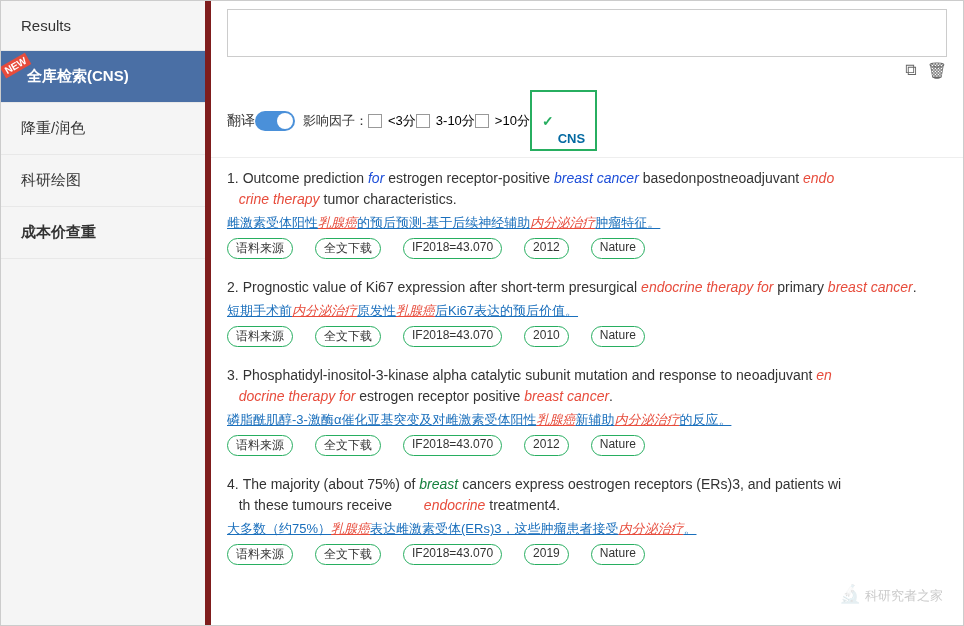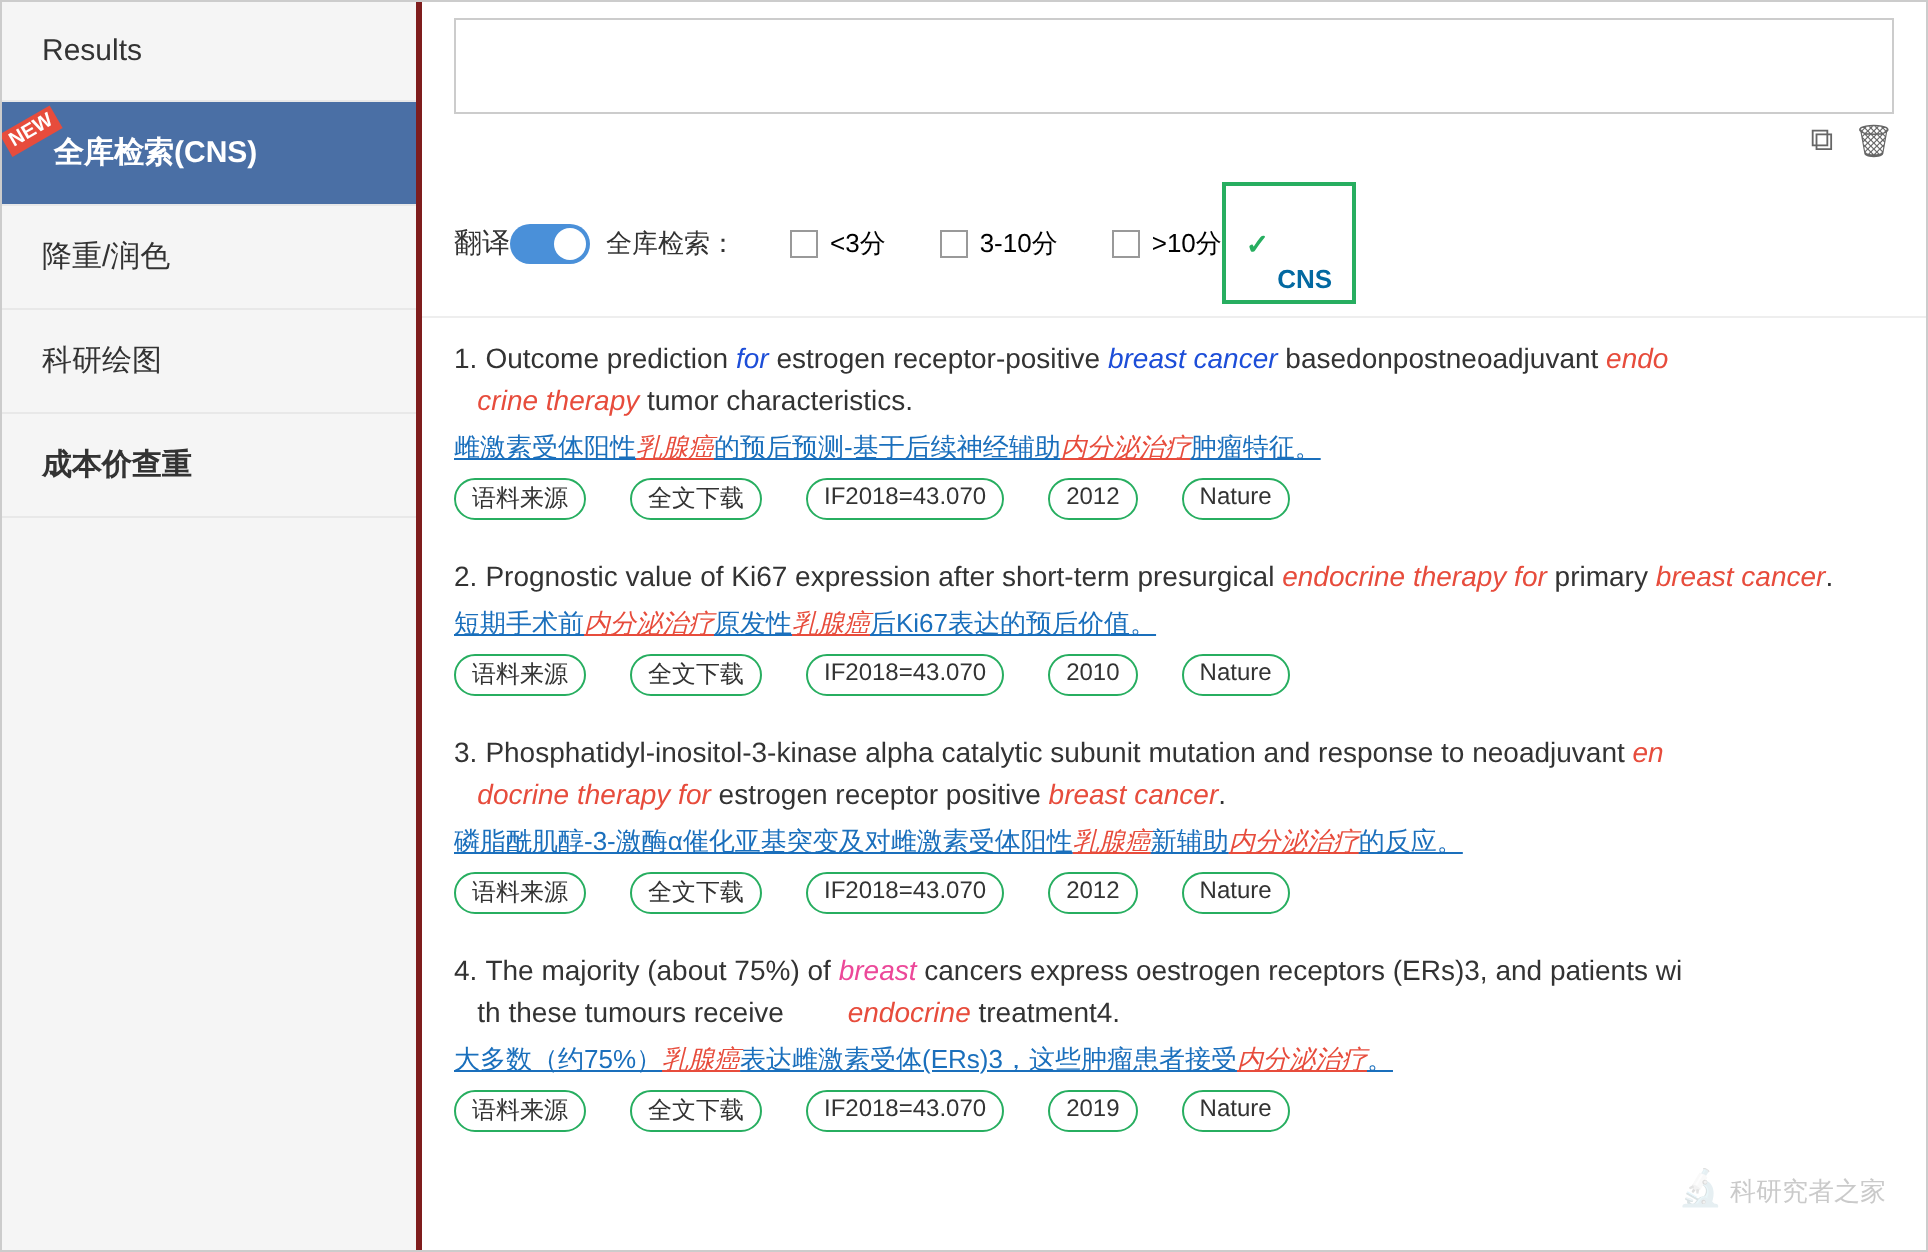--- a/index.html
+++ b/index.html
@@ -1,36 +1,36 @@
 <!DOCTYPE html>
 <html><head>
   <meta charset="utf-8">
   <style>
     * { box-sizing: border-box; margin: 0; padding: 0; }
     body { font-family: 'Microsoft YaHei', Arial, sans-serif; font-size: 14px; background: #f0f0f0; display: flex; justify-content: center; align-items: center; min-height: 100vh; }
     .app-container { width: 964px; height: 626px; background: #fff; display: flex; border: 1px solid #ccc; box-shadow: 2px 2px 8px rgba(0,0,0,0.2); overflow: hidden; position: relative; }
     
     
-    .sidebar { width: 210px; background: #f5f5f5; border-right: 3px solid #7f1d1d; flex-shrink: 0; }
+    .sidebar { width: 210px; background: #f5f5f5; border-right: 6px solid #7f1d1d; flex-shrink: 0; }
     .sidebar-item { padding: 16px 20px; cursor: pointer; color: #333; font-size: 15px; border-bottom: 1px solid #e8e8e8; }
     .sidebar-item-new { position: relative; }
     .new-badge { position: absolute; top: 8px; left: 0; background: #e74c3c; color: #fff; font-size: 10px; font-weight: bold; padding: 1px 3px; transform: rotate(-30deg); }
     .sidebar-item.special { background: #4a6fa5; color: #fff; font-weight: bold; }
     
     
     .main-content { flex: 1; display: flex; flex-direction: column; overflow: hidden; background: #fff; }
     
     .filter-bar { padding: 6px 16px 6px 16px; display: flex; align-items: center; gap: 0; background: #fff; border-bottom: 1px solid #eee; flex-wrap: wrap; }
     
     
     .toggle-switch { display: inline-flex; align-items: center; }
     .toggle-track { width: 40px; height: 20px; background: #4a90d9; border-radius: 10px; position: relative; cursor: pointer; }
     .toggle-thumb { width: 16px; height: 16px; background: white; border-radius: 50%; position: absolute; top: 2px; right: 2px; transition: 0.2s; }
     
-    .filter-group { display: flex; align-items: center; gap: 6px; margin-left: 27px; }
+    .filter-group { display: flex; align-items: center; gap: 6px; }
     .filter-checkbox { width: 14px; height: 14px; border: 1px solid #aaa; display: inline-block; }
     
     .cns-btn { border: 2px solid #27ae60; background: #fff; padding: 3px 10px; display: flex; align-items: center; gap: 4px; cursor: pointer; }
     .cns-checkmark { color: #27ae60; font-weight: bold; }
     .cns-label { color: #0369a1; font-weight: bold; font-size: 13px; margin-top: 36px; }
     
     
     .results-area { flex: 1; overflow-y: auto; padding: 10px 16px; }
     
     .result-item { margin-bottom: 18px; }
@@ -81,21 +81,21 @@
     </div>
 
     <div class="filter-bar">
       <span style="color:#333; font-size:14px;">翻译</span>
       <div class="toggle-switch">
         <div class="toggle-track">
           <div class="toggle-thumb"></div>
         </div>
       </div>
 
-      <span style="color:#333; font-size:13px; margin-left:8px;">全库检索：</span>
+      <span style="color:#333; font-size:13px; margin-left:8px;">影响因子：</span>
 
       <div class="filter-group">
         <div class="filter-checkbox" style="border:1px solid #999;"></div>
         <span style="font-size:13px;">&lt;3分</span>
       </div>
 
       <div class="filter-group">
         <div class="filter-checkbox" style="border:1px solid #999;"></div>
         <span style="font-size:13px;">3-10分</span>
       </div>
@@ -156,21 +156,21 @@
           <span class="tag">语料来源</span>
           <span class="tag">全文下载</span>
           <span class="tag">IF2018=43.070</span>
           <span class="tag">2012</span>
           <span class="tag">Nature</span>
         </div>
       </div>
 
       <div class="result-item">
         <div class="result-title">
-          <span style="margin-right:4px;">4.</span><span>The majority (about 75%) of <em style="color:#ec4899;">breast</em> cancers express oestrogen receptors (ERs)3, and patients wi<br>&nbsp;&nbsp;&nbsp;th these tumours receive <em style="color:#e74c3c;margin-left:28px;">endocrine</em> treatment4.</span>
+          <span style="margin-right:4px;">4.</span><span>The majority (about 75%) of <em style="color:#15803d;">breast</em> cancers express oestrogen receptors (ERs)3, and patients wi<br>&nbsp;&nbsp;&nbsp;th these tumours receive <em style="color:#e74c3c;margin-left:28px;">endocrine</em> treatment4.</span>
         </div>
         <div class="result-subtitle">
           大多数（约75%）<span style="color:#e74c3c; text-decoration:underline; font-style:italic;">乳腺癌</span>表达雌激素受体(ERs)3，这些肿瘤患者接受<span style="color:#e74c3c; text-decoration:underline; font-style:italic;">内分泌治疗</span>。
         </div>
         <div class="tags-row">
           <span class="tag">语料来源</span>
           <span class="tag">全文下载</span>
           <span class="tag">IF2018=43.070</span>
           <span class="tag">2019</span>
           <span class="tag">Nature</span>

